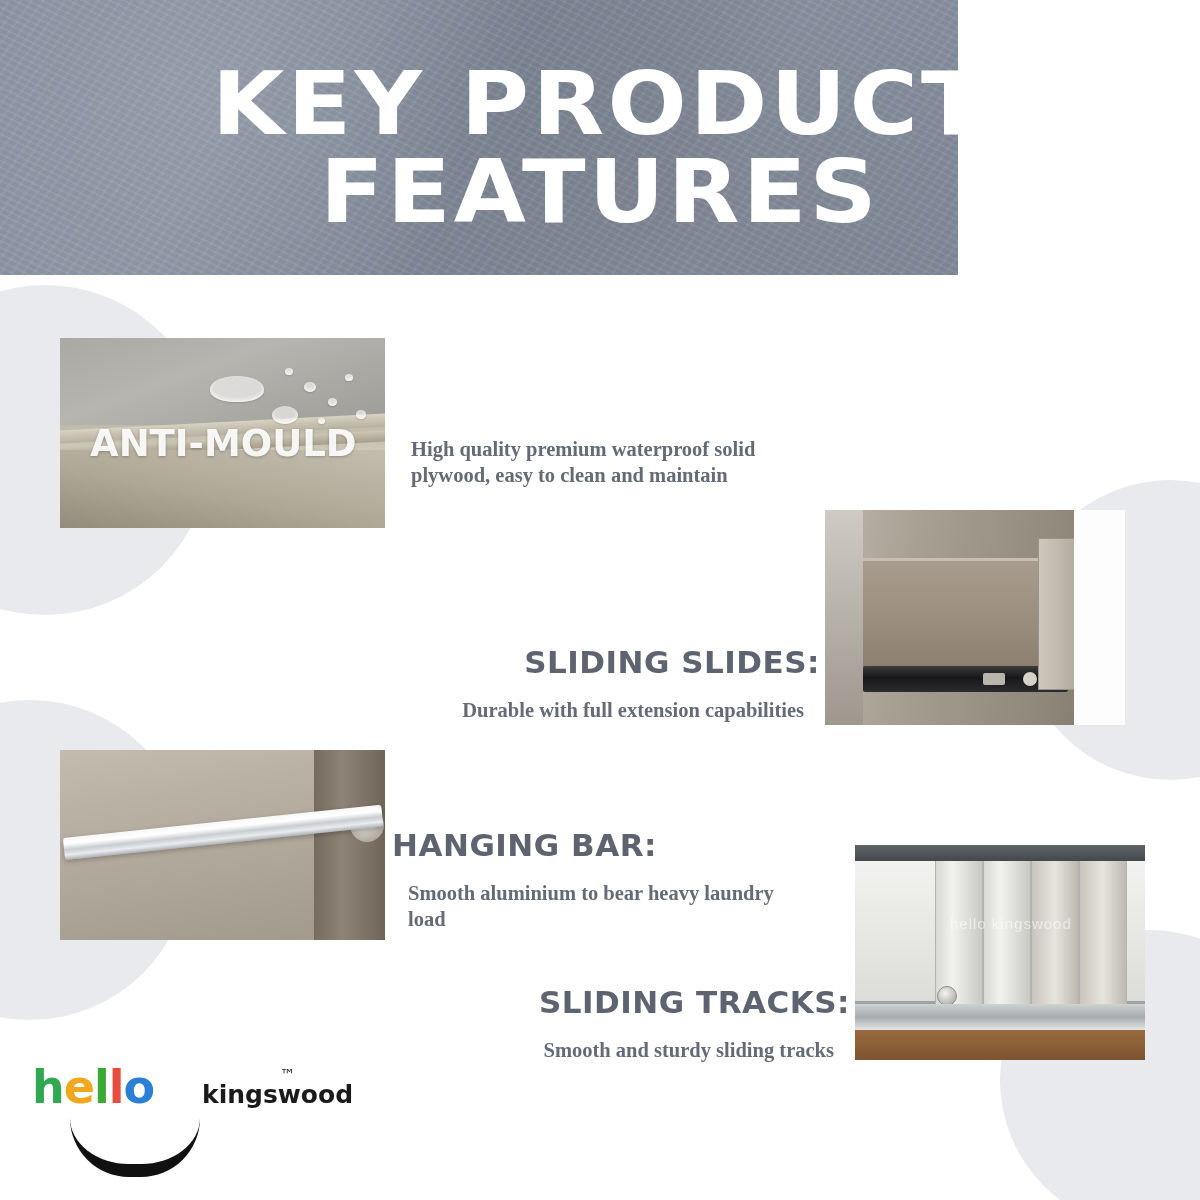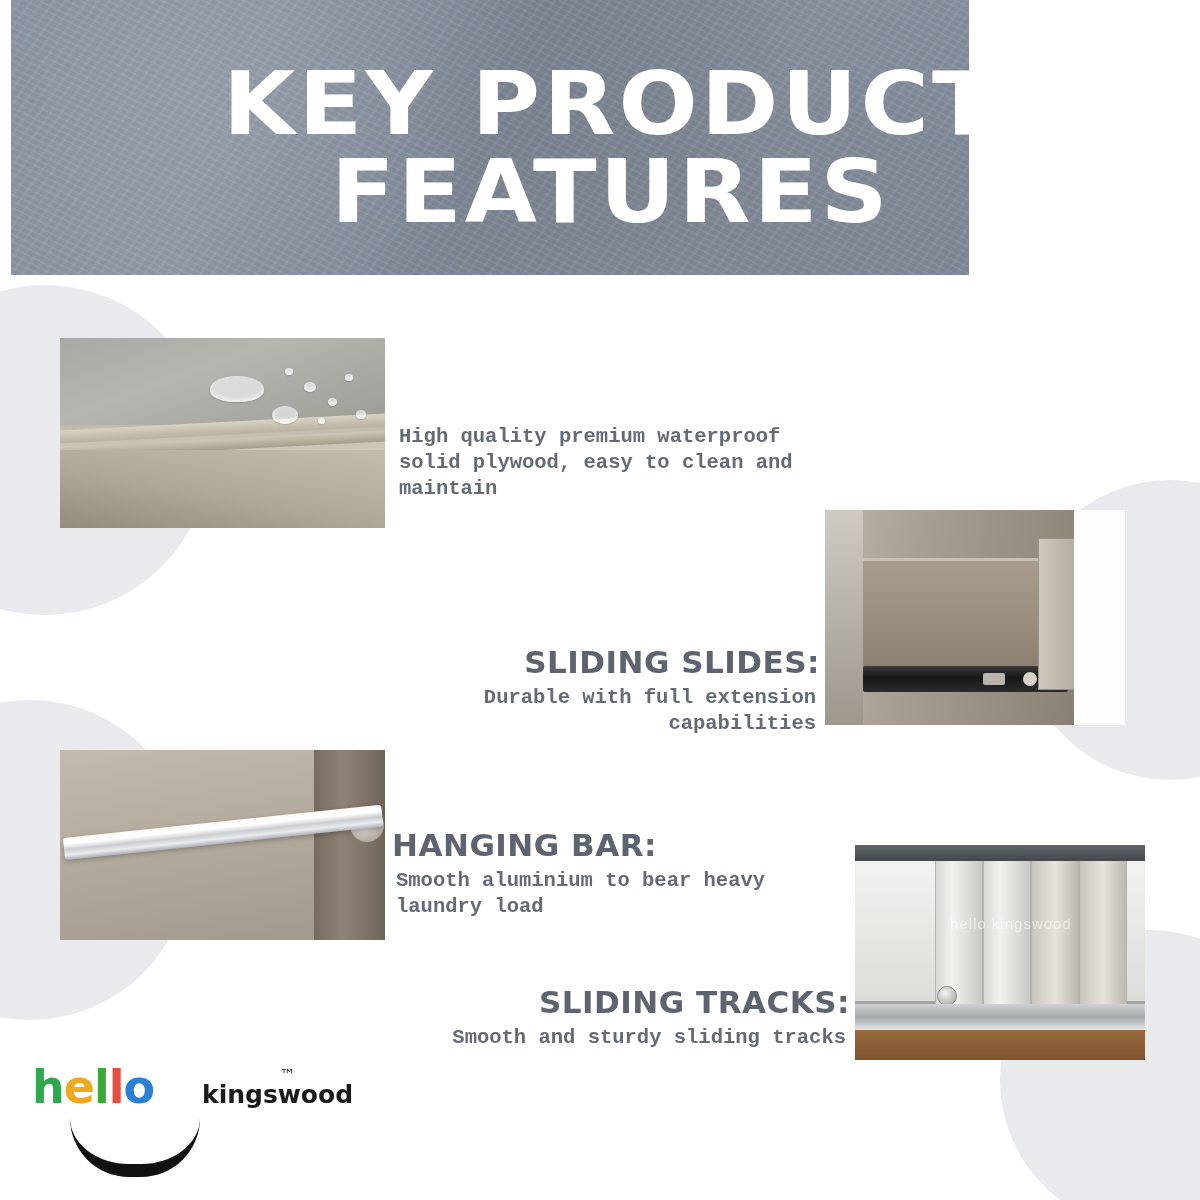--- a/index.html
+++ b/index.html
@@ -11,21 +11,21 @@
     height: 1200px;
     font-family: "Liberation Sans", sans-serif;
     background: #ffffff;
     overflow: hidden;
     position: relative;
   }
 
   
   .header {
     position: absolute;
-    left: 11px; top: 0;
+    left: 0; top: 0;
     width: 958px;
     height: 275px;
     background:
       radial-gradient(circle at 18% 30%, rgba(255,255,255,0.10), rgba(255,255,255,0) 45%),
       radial-gradient(circle at 72% 70%, rgba(0,0,0,0.10), rgba(0,0,0,0) 50%),
       linear-gradient(115deg, #8790a0 0%, #8c94a3 25%, #7f8897 50%, #8e96a5 75%, #838c9b 100%);
     overflow: hidden;
   }
   .header::after {
     content: "";
@@ -80,26 +80,26 @@
   .ftitle {
     font-family: "DejaVu Sans", sans-serif;
     font-weight: bold;
     font-size: 31px;
     color: #5d6470;
     letter-spacing: 0.5px;
     line-height: 1.15;
     margin: 0 0 4px 0;
   }
   .fdesc {
-    font-family: Liberation Mono, monospace;
+    font-family: Liberation Serif, serif;
     font-weight: bold;
     font-size: 20.5px;
     color: #646b77;
     line-height: 1.28;
-    margin: 4px;
+    margin: 16px;
   }
   .align-right { text-align: right; }
   .align-left { text-align: left; }
 
   
   .photo1 {
     left: 60px; top: 338px; width: 325px; height: 190px;
     background: linear-gradient(180deg, #b8b5ad 0%, #a9a69d 42%, #bcb6a8 43%, #cfc9ba 60%, #b5ae9f 72%, #cdc6b6 78%, #9f9a8d 100%);
   }
   .pw-top {
@@ -328,20 +328,21 @@
     <div class="pw-edge2"></div>
     <div class="pw-bottom"></div>
     <div class="droplet d1"></div>
     <div class="droplet d2"></div>
     <div class="droplet d3"></div>
     <div class="droplet d4"></div>
     <div class="droplet d5"></div>
     <div class="droplet d6"></div>
     <div class="droplet d7"></div>
     <div class="droplet d8"></div>
+    <div class="antimould-label">ANTI-MOULD</div>
   </div>
   <div class="ftext align-left" style="left:395px; top:420px; width:440px;">
     <p class="fdesc">High quality premium waterproof solid plywood, easy to clean and maintain</p>
   </div>
 </div>
 
 <div class="feature">
   <div class="photo photo2">
     <div class="dr-wall"></div>
     <div class="dr-panel-left"></div>

